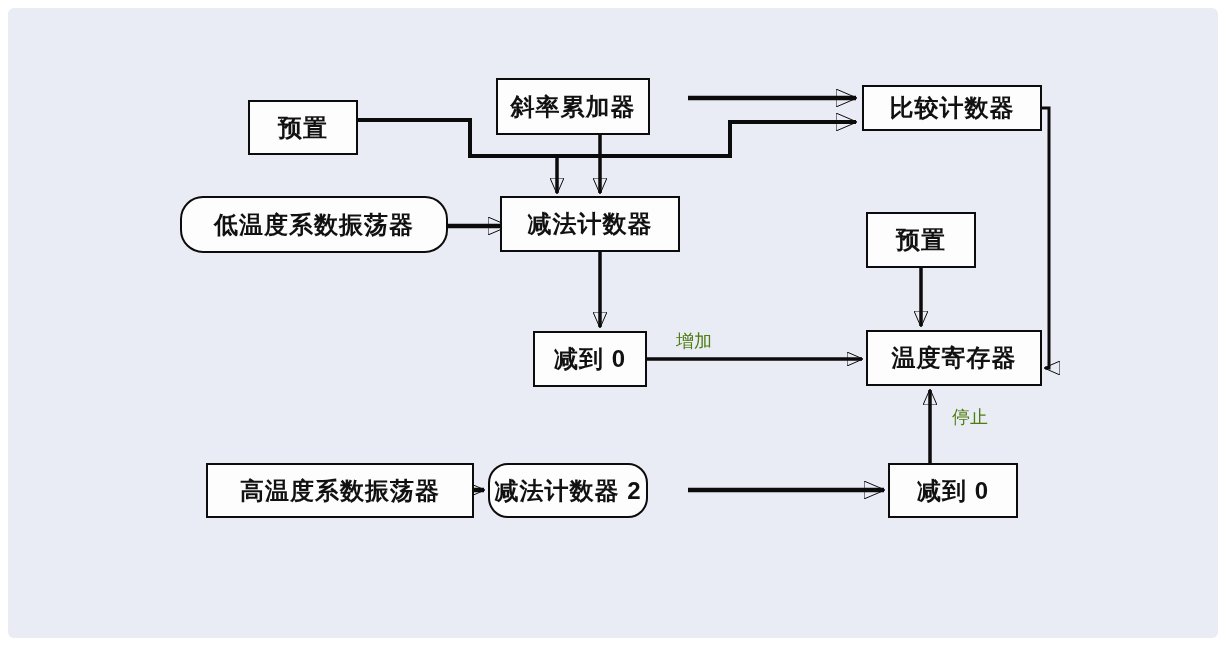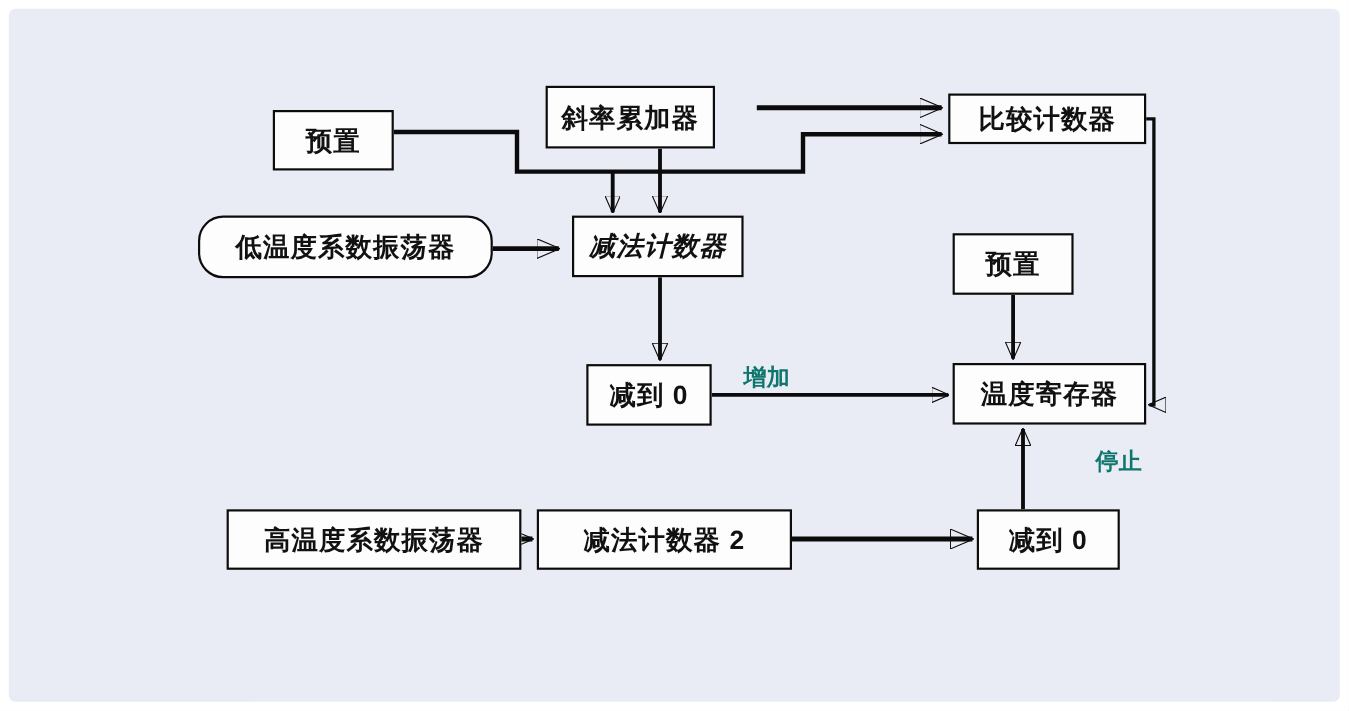--- a/index.html
+++ b/index.html
@@ -44,23 +44,23 @@
     align-items: center;
     justify-content: center;
     font-size: 24px;
     font-weight: 600;
     color: #111111;
     letter-spacing: 1px;
     white-space: nowrap;
   }
   .edge-label {
     position: absolute;
-    font-size: 21px;
-    font-weight: 700;
-    color: #0f766e;
+    font-size: 18px;
+    font-weight: 400;
+    color: #4d7c0f;
     white-space: nowrap;
   }
 </style>
 </head>
 <body>
 
 <div class="stage">
 
   <div class="panel"></div>
 
@@ -89,31 +89,31 @@
   </svg>
 
   <div class="node" style="left:248px; top:100px; width:110px; height:55px;">预置</div>
 
   <div class="node" style="left:496px; top:78px; width:154px; height:57px;">斜率累加器</div>
 
   <div class="node" style="left:862px; top:85px; width:180px; height:46px;">比较计数器</div>
 
   <div class="node" style="left:180px; top:196px; width:268px; height:57px;border-radius:23px;">低温度系数振荡器</div>
 
-  <div class="node" style="left:520px; top:196px; width:156px; height:56px;font-style:italic;">减法计数器</div>
+  <div class="node" style="left:500px; top:196px; width:180px; height:56px;">减法计数器</div>
 
   <div class="node" style="left:866px; top:212px; width:110px; height:56px;">预置</div>
 
   <div class="node" style="left:533px; top:331px; width:114px; height:56px;">减到 0</div>
 
   <div class="node" style="left:866px; top:330px; width:176px; height:56px;">温度寄存器</div>
 
   <div class="node" style="left:158px; top:463px; width:268px; height:55px;margin-left:48px;">高温度系数振荡器</div>
 
-  <div class="node" style="left:488px; top:463px; width:232px; height:55px;">减法计数器 2</div>
+  <div class="node" style="left:488px; top:463px; width:160px; height:55px;border-radius:20px;">减法计数器 2</div>
 
   <div class="node" style="left:888px; top:463px; width:130px; height:55px;">减到 0</div>
 
   <span class="edge-label" style="left:676px; top:329px;">增加</span>
 
-  <span class="edge-label" style="left:996px; top:405px;">停止</span>
+  <span class="edge-label" style="left:952px; top:405px;">停止</span>
 
 </div>
 
 </body></html>

